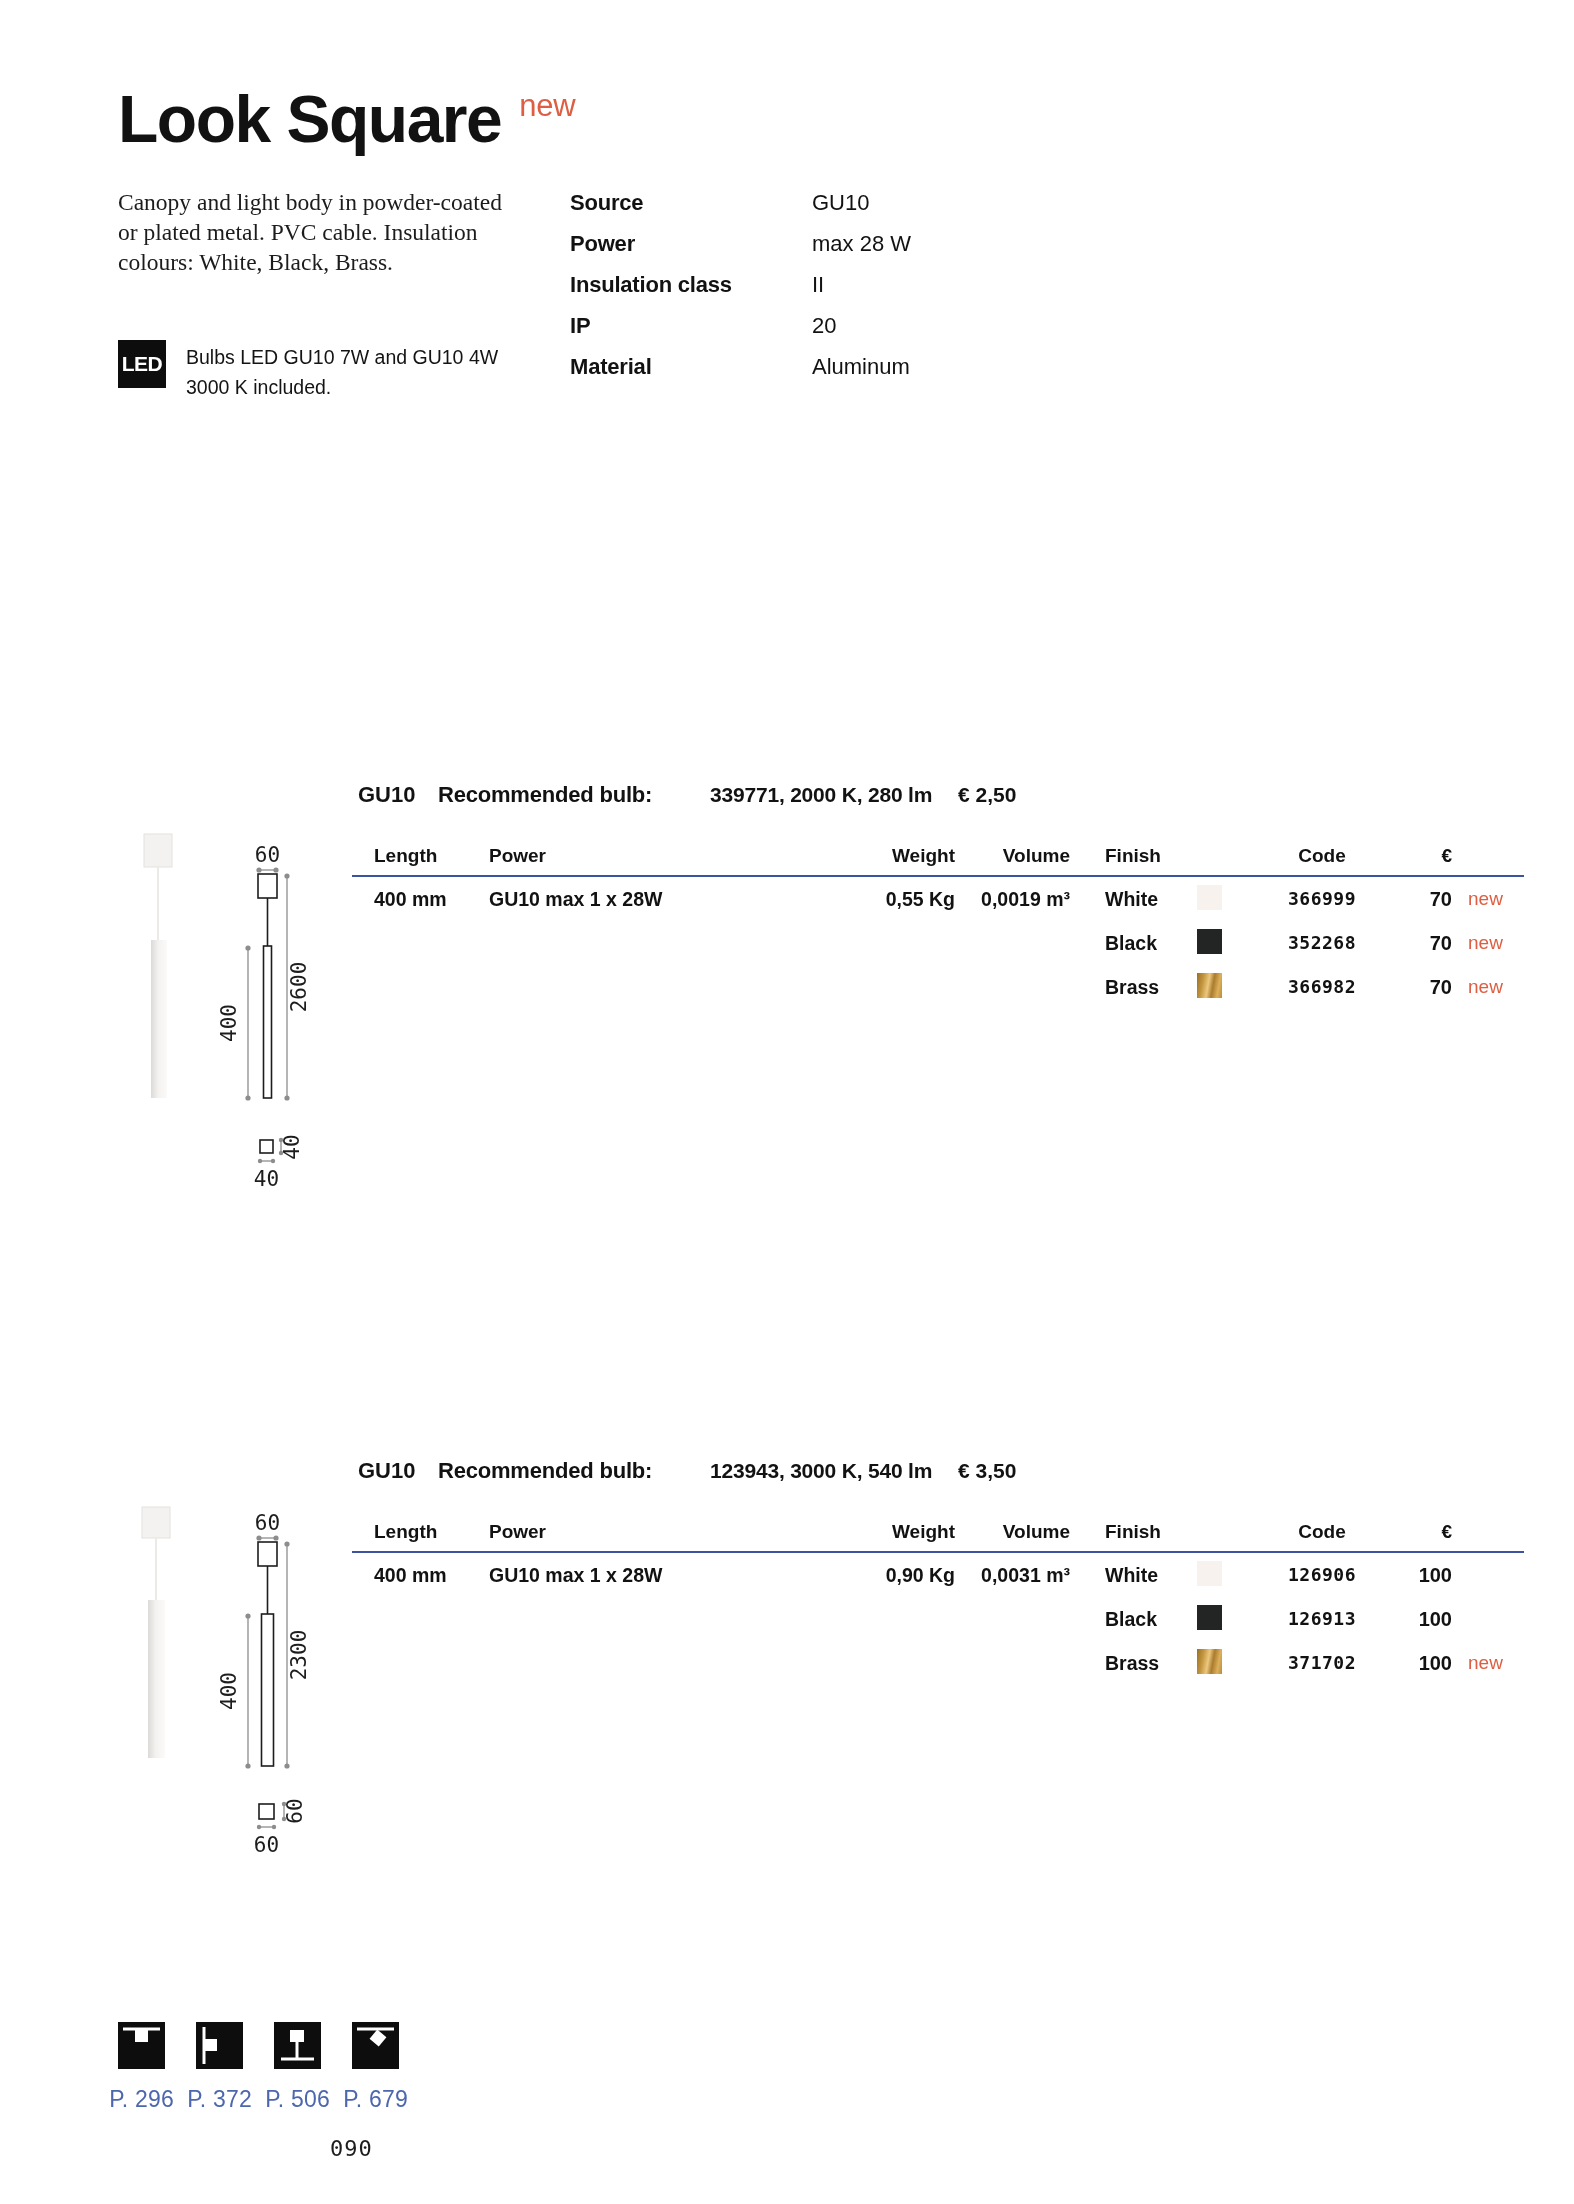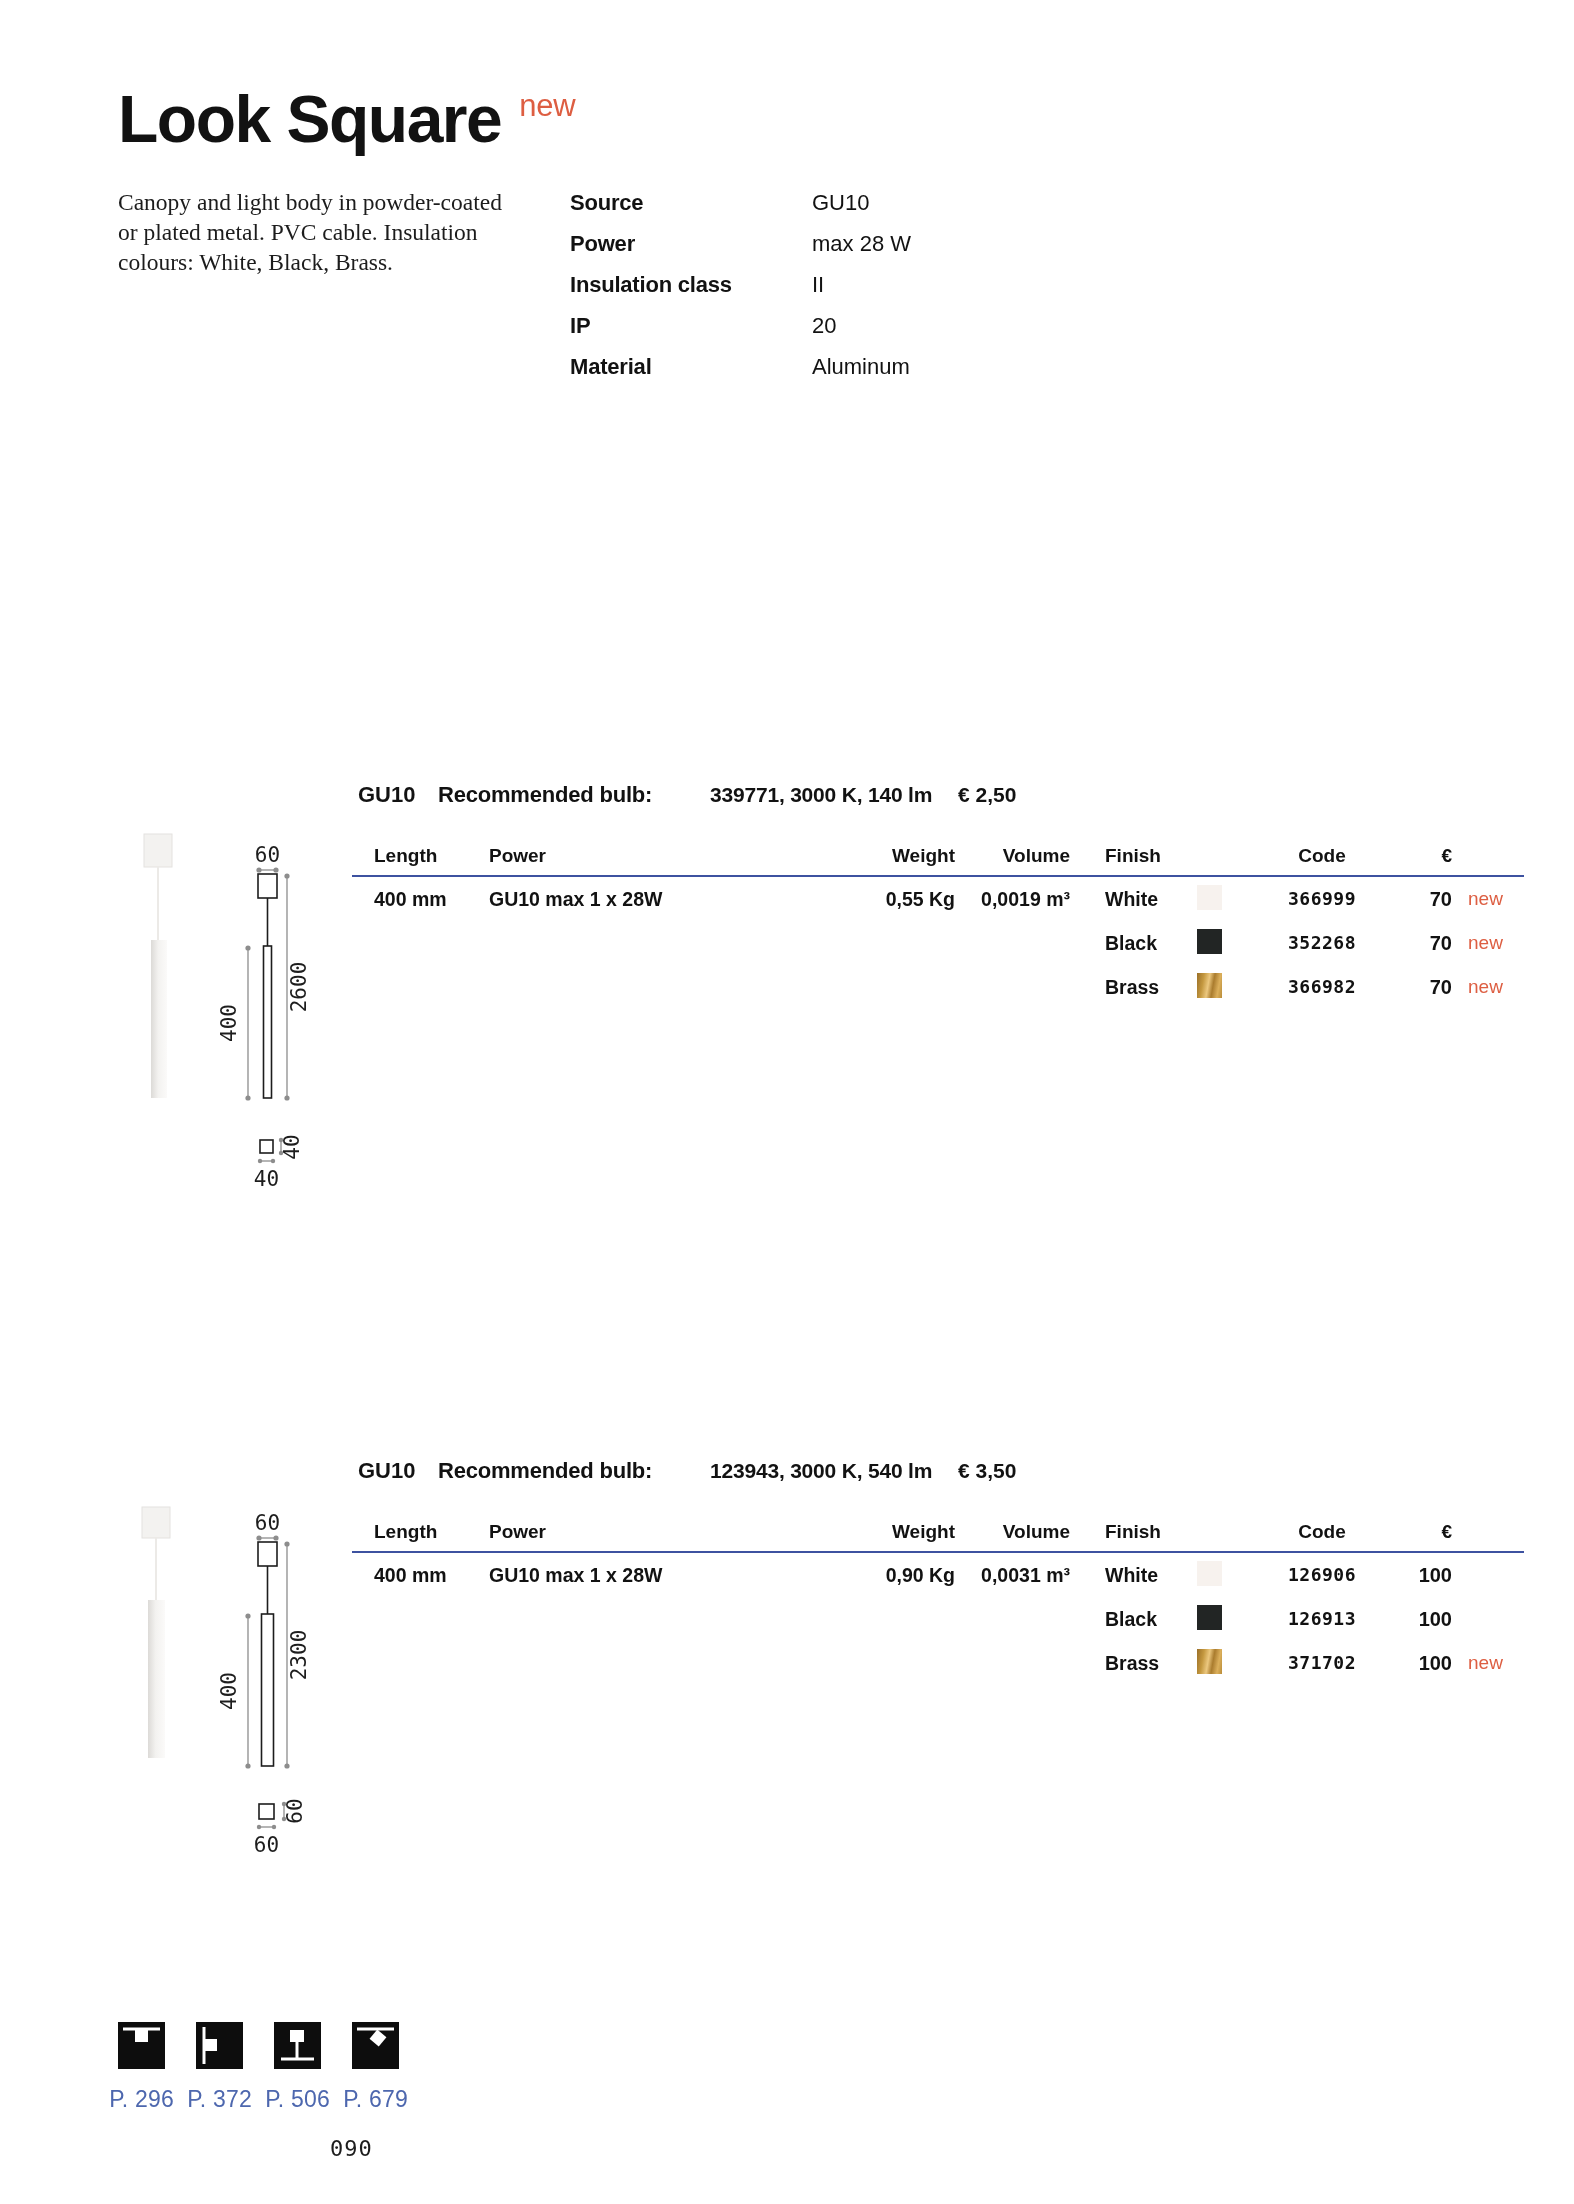--- a/index.html
+++ b/index.html
@@ -97,20 +97,24 @@
 
 <div class="page">
 
   <div class="title-row">
     <div class="title">Look Square</div>
     <div class="new-sup">new</div>
   </div>
 
   <div class="description">Canopy and light body in powder-coated or plated metal. PVC cable. Insulation colours: White, Black, Brass.</div>
 
+  <div class="led-row">
+    <div class="led-badge">LED</div>
+    <div class="led-note">Bulbs LED GU10 7W and GU10 4W 3000 K included.</div>
+  </div>
 
   <div class="specs">
     <div class="spec-row">
       <div class="spec-label">Source</div>
       <div class="spec-value">GU10</div>
     </div>
     <div class="spec-row">
       <div class="spec-label">Power</div>
       <div class="spec-value">max 28 W</div>
     </div>
@@ -170,21 +174,21 @@
       <text class="dim-text" transform="translate(186,167) rotate(-90)" text-anchor="middle">2600</text>
       <text class="dim-text" transform="translate(179,327) rotate(-90)" text-anchor="middle">40</text>
       <text class="dim-text" x="146.5" y="366" text-anchor="middle">40</text>
     </svg>
   </div>
 
   <div class="product-section sec-1">
     <div class="sec-header">
       <span class="sh-source">GU10</span>
       <span class="sh-reco">Recommended bulb:</span>
-      <span class="sh-bulb">339771, 3000 K, 140 lm</span>
+      <span class="sh-bulb">339771, 2000 K, 280 lm</span>
       <span class="sh-price">€ 2,50</span>
     </div>
     <div class="col-head">
       <span class="c c-length">Length</span>
       <span class="c c-power">Power</span>
       <span class="c c-weight">Weight</span>
       <span class="c c-volume">Volume</span>
       <span class="c c-finish">Finish</span>
       <span class="c c-code">Code</span>
       <span class="c c-euro">€</span>

